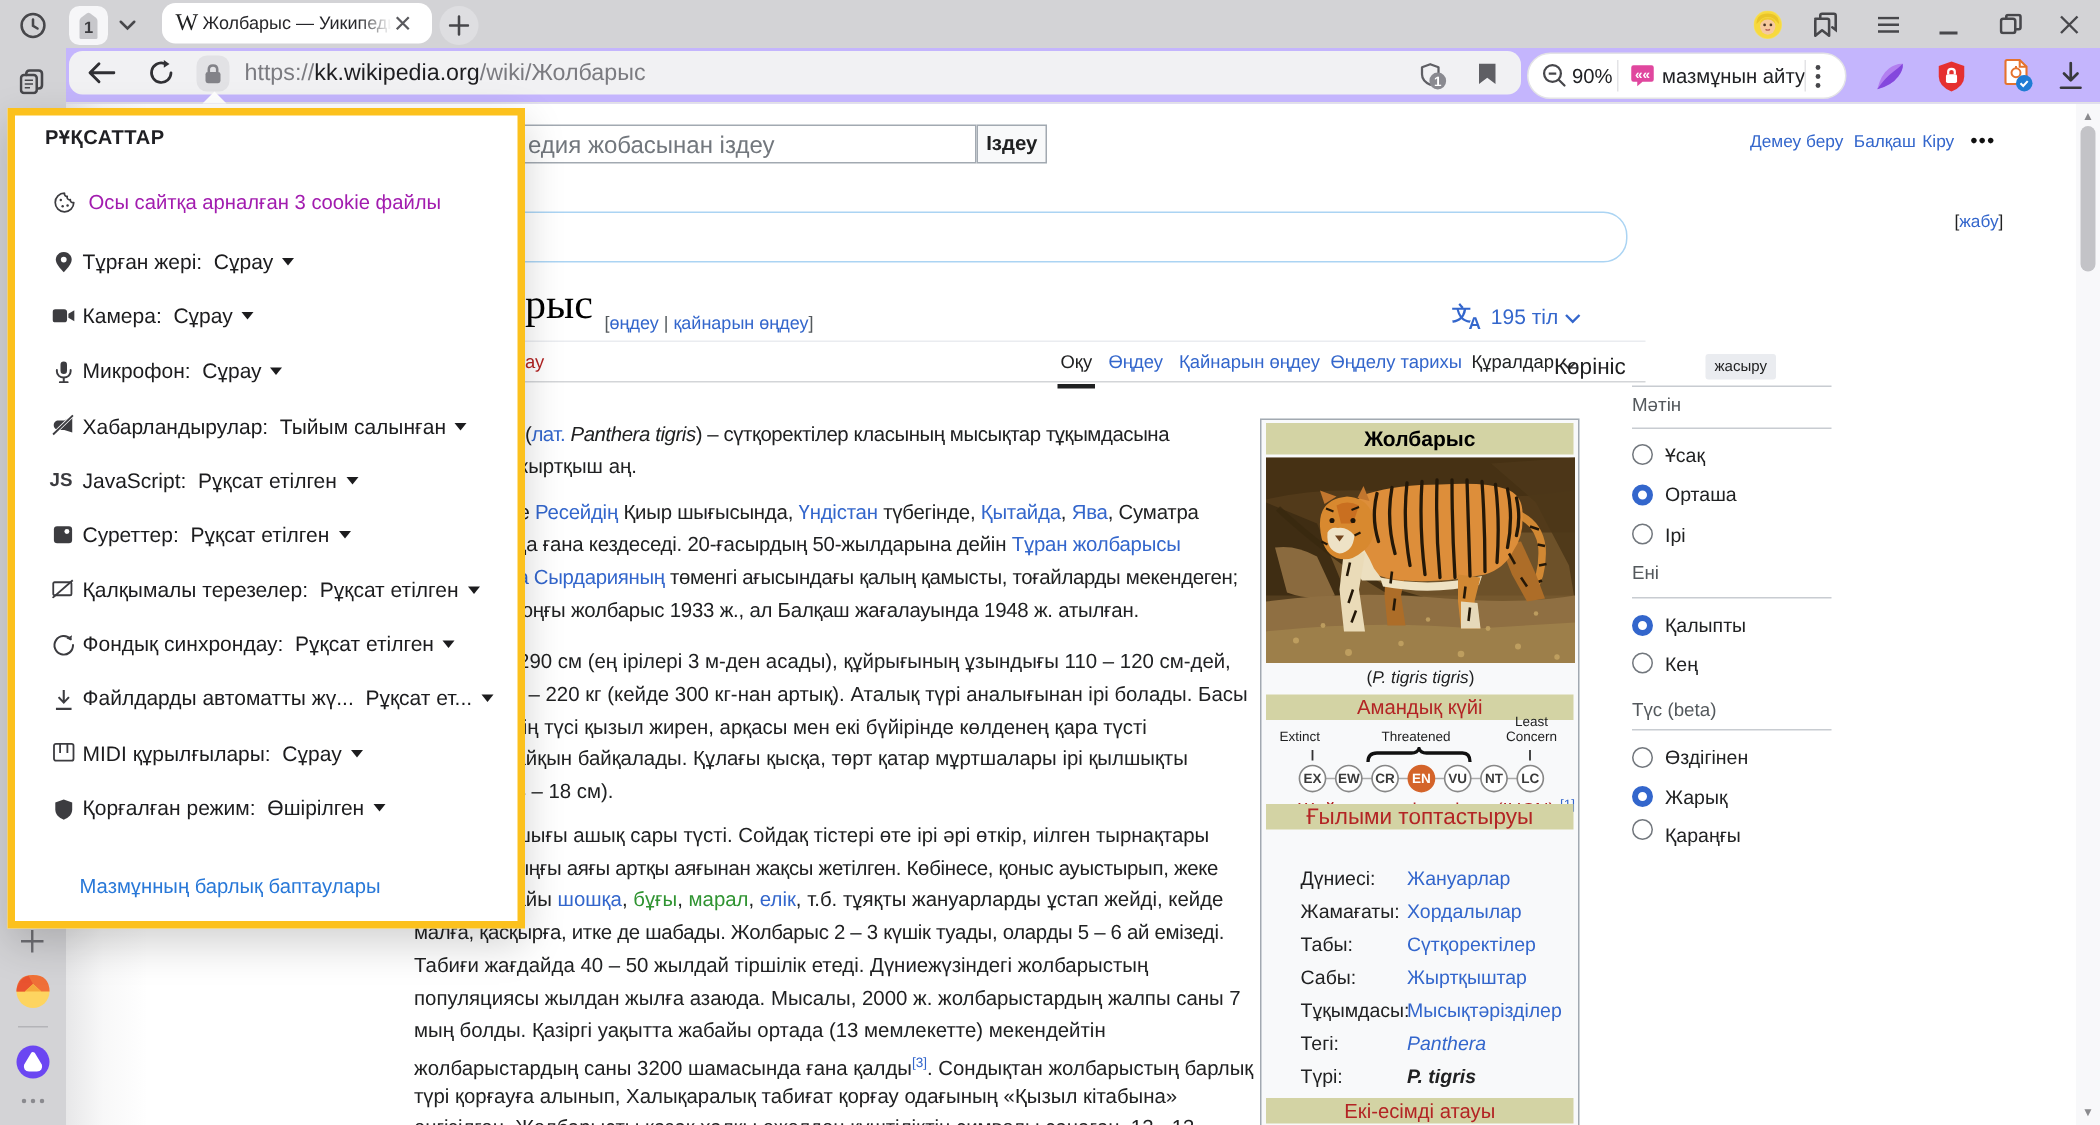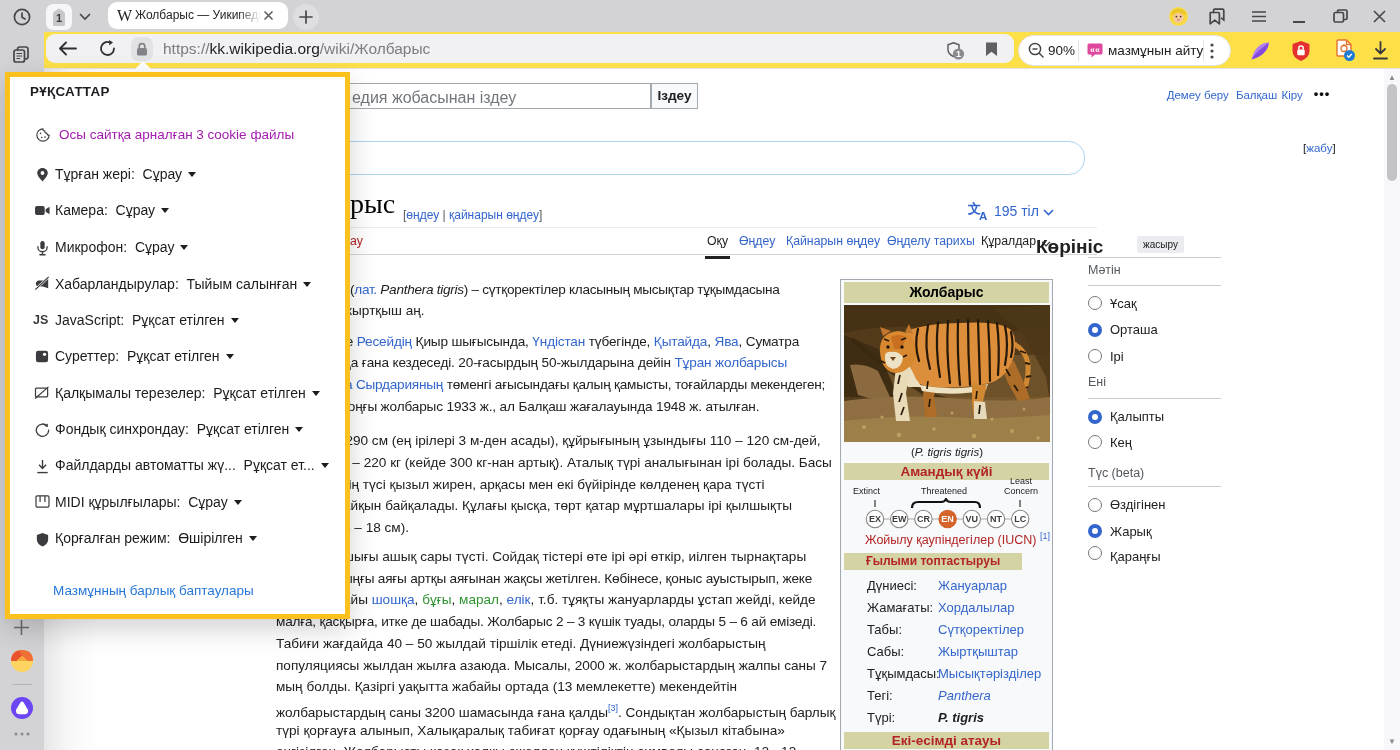--- a/index.html
+++ b/index.html
@@ -2,39 +2,39 @@
 <html><head><meta charset="utf-8">
 <style>
 *{margin:0;padding:0;box-sizing:border-box}
 html,body{width:1400px;height:750px;overflow:hidden}
 body{font-family:"Liberation Sans",sans-serif;background:#fff;position:relative}
 .abs{position:absolute}
 a{color:#36c;text-decoration:none}
 .g{color:#2f9331}
 
 #tabstrip{left:0;top:0;width:1400px;height:32px;background:#d3d3d6}
-#toolbar{left:0;top:32px;width:1400px;height:37px;background:#fde047;border-bottom:1px solid #e2e2e4}
+#toolbar{left:0;top:32px;width:1400px;height:37px;background:#c4b5fd;border-bottom:1px solid #e2e2e4}
 #urlbar{left:46px;top:2px;width:968px;height:29px;background:#f1f1f3;border-radius:9px}
 #sidebar{left:0;top:32px;width:44px;height:718px;background:#d3d3d6}
 #tab{left:108px;top:2px;width:180px;height:27px;background:#fff;border-radius:9px}
 .ctl{stroke:#47474b;stroke-width:1.7;fill:none;stroke-linecap:round}
 
 #page{left:44px;top:69px;width:1356px;height:681px;background:#fff}
 #lshadow{left:0;top:0;width:55px;height:681px;background:linear-gradient(90deg,rgba(70,70,80,.13),rgba(70,70,80,.04) 45%,rgba(70,70,80,0))}
 .t15{font-size:13.6px;line-height:21.7px;color:#202122;white-space:nowrap}
 sup{font-size:9px;color:#36c}
 
 #panel{left:5px;top:72px;width:345px;height:547px;background:#fff;border:5px solid #fcc11d;box-shadow:0 10px 26px rgba(0,0,0,.18);z-index:50}
 .prow{position:absolute;left:28px;font-size:14px;color:#1c1c1e;white-space:nowrap}
 .pico{position:absolute;left:24px}
 .caret{display:inline-block;width:0;height:0;border-left:4.5px solid transparent;border-right:4.5px solid transparent;border-top:5px solid #1c1c1e;margin-left:6px;vertical-align:2px}
 
 #infobox{left:796px;top:210px;width:213px;background:#f8f9fa;border:1px solid #a2a9b1;font-size:13px;color:#202122}
 .tan{background:#d3d3a4;text-align:center}
-.redh{color:#b32424;font-weight:bold}
+.redh{color:#b32424;font-weight:normal}
 
 .apr{position:absolute;font-size:13px;color:#202122;white-space:nowrap}
 .hr{position:absolute;height:1px;background:#c8ccd1}
 .radio{position:absolute;width:14px;height:14px;border:1px solid #72777d;border-radius:50%;background:#fff}
 .radio.sel{border:4.5px solid #36c}
 .glbl{position:absolute;font-size:12.5px;color:#54595d}
 </style></head>
 <body>
 
 <div class="abs" id="page">
@@ -209,39 +209,39 @@
           <text x="106.6" y="13.2" fill="#fff">EN</text>
         <circle cx="130.8" cy="10" r="8.7" fill="#fff" stroke="#878787" stroke-width="1.1"></circle>
           <text x="130.8" y="13.2" fill="#3a3a3a">VU</text>
         <circle cx="155" cy="10" r="8.7" fill="#fff" stroke="#878787" stroke-width="1.1"></circle>
           <text x="155" y="13.2" fill="#3a3a3a">NT</text>
         <circle cx="179.2" cy="10" r="8.7" fill="#fff" stroke="#878787" stroke-width="1.1"></circle>
           <text x="179.2" y="13.2" fill="#3a3a3a">LC</text>
       </g>
     </svg>
     <div class="abs" style="left:24px;top:251px;font-size:12.5px;color:#b32424;white-space:nowrap">Жойылу қаупіндегілер (IUCN) <sup style="font-size:9px">[1]</sup></div>
-    <div class="abs tan redh" style="left:3px;top:273px;width:178px;height:17px;font-size:12px;line-height:17px">Ғылыми топтастыруы</div>
+    <div class="abs tan redh" style="left:3px;top:256px;width:205px;height:17px;font-size:15px;line-height:17px">Ғылыми топтастыруы</div>
     <div class="abs" style="left:26px;top:298px">Дүниесі:</div>
       <div class="abs" style="left:97px;top:298px"><a>Жануарлар</a></div>
     <div class="abs" style="left:26px;top:320px">Жамағаты:</div>
       <div class="abs" style="left:97px;top:320px"><a>Хордалылар</a></div>
     <div class="abs" style="left:26px;top:342px">Табы:</div>
       <div class="abs" style="left:97px;top:342px"><a>Сүтқоректілер</a></div>
     <div class="abs" style="left:26px;top:364px">Сабы:</div>
       <div class="abs" style="left:97px;top:364px"><a>Жыртқыштар</a></div>
     <div class="abs" style="left:26px;top:386px">Тұқымдасы:</div>
       <div class="abs" style="left:97px;top:386px"><a>Мысықтәрізділер</a></div>
     <div class="abs" style="left:26px;top:408px">Тегі:</div>
       <div class="abs" style="left:97px;top:408px"><a><i>Panthera</i></a></div>
     <div class="abs" style="left:26px;top:430px">Түрі:</div>
       <div class="abs" style="left:97px;top:430px"><b><i>P. tigris</i></b></div>
     <div class="abs tan redh" style="left:3px;top:452px;width:205px;height:17px;font-size:13.5px;line-height:17px">Екі-есімді атауы</div>
   </div>
 
-  <div class="abs apr" style="left:992px;top:167px;font-size:19px;font-weight:bold">Көрініс</div>
+  <div class="abs apr" style="left:992px;top:167px;font-size:15px;font-weight:normal">Көрініс</div>
   <div class="abs" style="left:1093px;top:167px;width:47px;height:17px;background:#eaecf0;border-radius:2px;font-size:10px;color:#202122;text-align:center;line-height:17px">жасыру</div>
   <div class="hr" style="left:1044px;top:188px;width:133px"></div>
   <div class="glbl" style="left:1044px;top:194px">Мәтін</div>
   <div class="hr" style="left:1044px;top:215.5px;width:133px"></div>
   <div class="radio" style="left:1044px;top:227.3px"></div>
     <div class="apr" style="left:1066px;top:226.8px">Ұсақ</div>
   <div class="radio sel" style="left:1044px;top:253.8px"></div>
     <div class="apr" style="left:1066px;top:253.3px">Орташа</div>
   <div class="radio" style="left:1044px;top:280.3px"></div>
     <div class="apr" style="left:1066px;top:279.8px">Ірі</div>

